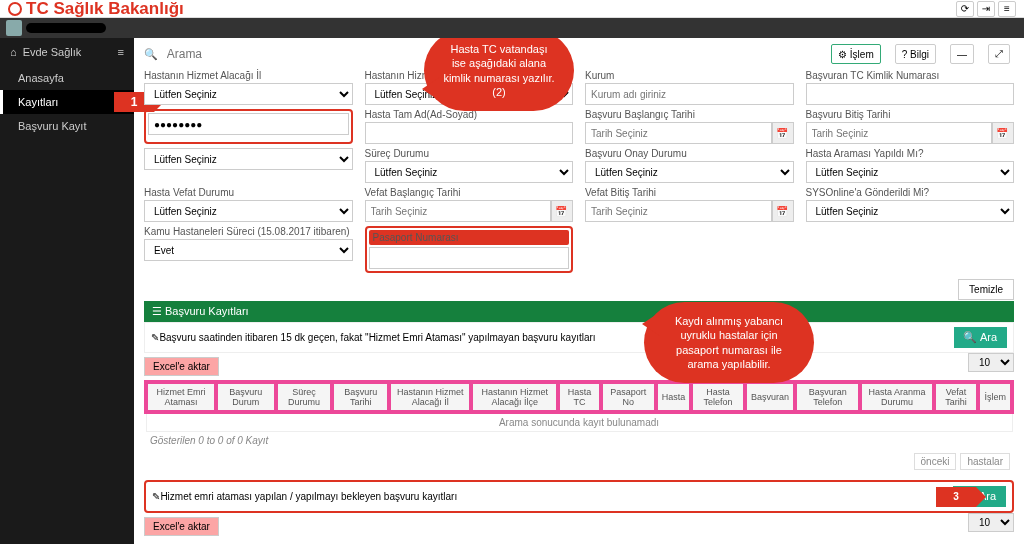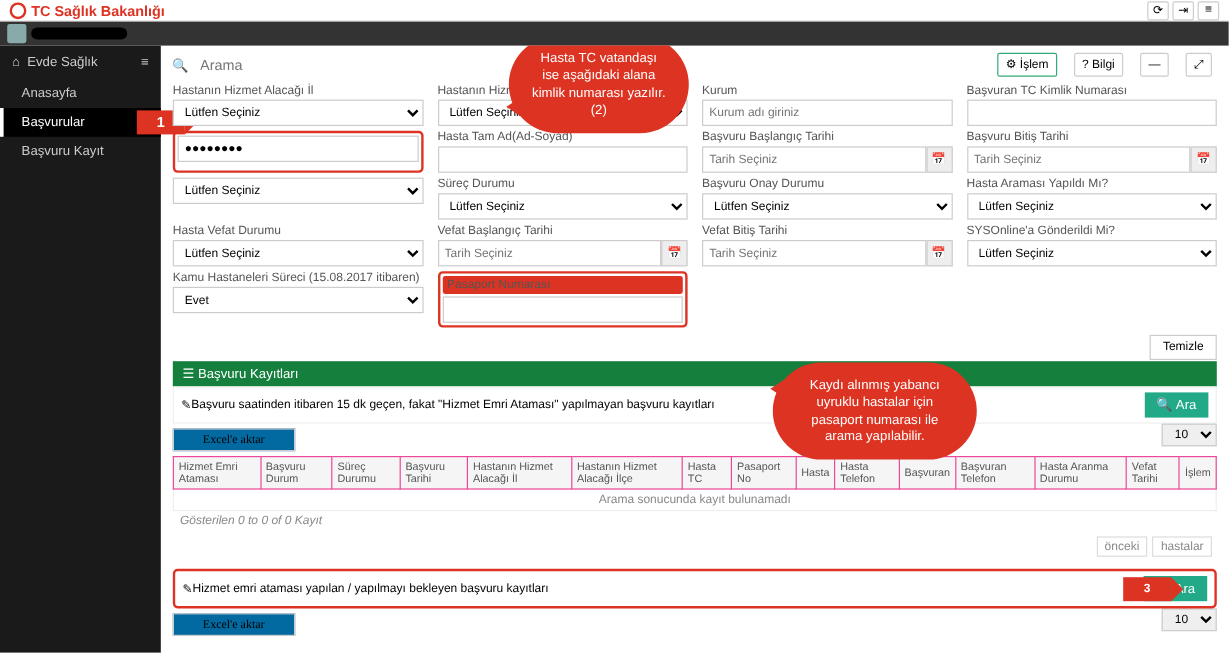--- a/index.html
+++ b/index.html
@@ -1,19 +1,19 @@
 <!DOCTYPE html>
 <html><head>
 <meta charset="utf-8">
 <style>
 * { box-sizing: border-box; margin: 0; padding: 0; font-family: Arial, sans-serif; }
 body { font-size: 11px; background: #fff; width: 1024px; height: 544px; overflow: hidden; }
 .header { height: 18px; background: #fff; border-bottom: 1px solid #ddd; display: flex; align-items: center; padding: 0 8px; }
 .header-logo { width: 14px; height: 14px; border-radius: 50%; border: 2px solid #d32; display: inline-block; margin-right: 4px; }
-.header-title { color: #d32; font-size: 12px; font-weight: bold; }
+.header-title { color: #d32; font-size: 17px; font-weight: bold; }
 .header-btns { margin-left: auto; display: flex; gap: 3px; }
 .header-btn { width: 18px; height: 16px; border: 1px solid #ccc; background: #fff; border-radius: 2px; font-size: 10px; cursor: pointer; }
 .userbar { height: 20px; background: #333; color: #fff; display: flex; align-items: center; padding: 0 6px; }
 .userbar .avatar { width: 16px; height: 16px; background: #8aa; border-radius: 2px; margin-right: 4px; }
 .userbar .redacted { width: 80px; height: 10px; background: #000; border-radius: 5px; }
 .layout { display: flex; height: 506px; }
 .sidebar { width: 134px; background: #1a1a1a; color: #ccc; }
 .side-title { padding: 8px 10px; font-size: 11px; display: flex; align-items: center; gap: 6px; }
 .side-item { padding: 6px 18px; font-size: 11px; cursor: pointer; position: relative; }
 .side-item.active { background: #000; color: #fff; border-left: 3px solid #fff; padding-left: 15px; }
@@ -39,23 +39,23 @@
 .callout::after { content: ""; position: absolute; width: 0; height: 0; }
 .callout1 { left: 280px; top: -40px; width: 150px; border-radius: 50px; }
 .callout1::after { left: -14px; bottom: 10px; border: 12px solid transparent; border-right: 18px solid #d32; }
 .callout2 { left: 500px; top: 232px; width: 170px; border-radius: 50px; }
 .callout2::after { left: -14px; top: 10px; border: 12px solid transparent; border-right: 18px solid #d32; }
 .clear-btn { float: right; margin-top: 6px; border: 1px solid #ccc; background: #fff; padding: 4px 10px; font-size: 10px; cursor: pointer; }
 .section-hdr { background: #15803d; color: #fff; padding: 4px 8px; font-size: 11px; margin-top: 28px; clear: both; }
 .sub-row { display: flex; align-items: center; padding: 4px 6px; font-size: 10px; border: 1px solid #eee; }
 .sub-row .txt { flex: 1; }
 .ara-btn { background: #2a8; color: #fff; border: none; padding: 4px 10px; font-size: 11px; cursor: pointer; }
-.excel-btn { border: 1px solid #ccc; padding: 3px 24px; font-size: 10px; background: #0369a1; cursor: pointer; margin: 4px 0; font-family: Liberation Serif, serif; }
+.excel-btn { border: 1px solid #ccc; padding: 3px 8px; font-size: 10px; background: #fca5a5; cursor: pointer; margin: 4px 0; }
 .tbl { width: 100%; border-collapse: collapse; font-size: 9px; }
-.tbl th { background: #f5f5f5; border: 1px solid #ec4899; padding: 3px 4px; text-align: left; font-weight: normal; color: #555; }
+.tbl th { background: #f5f5f5; border: 4px solid #ec4899; padding: 3px 4px; text-align: center; font-weight: normal; color: #555; }
 .tbl td { border: 1px solid #eee; padding: 3px 4px; }
 .empty-msg { text-align: center; padding: 6px; color: #888; font-size: 10px; margin-left: 20px; }
 .pager { display: flex; justify-content: flex-end; gap: 4px; padding: 4px; font-size: 10px; color: #888; }
 .pager span { border: 1px solid #ddd; padding: 2px 6px; }
 .count-info { font-style: italic; color: #888; font-size: 10px; padding: 3px 6px; }
 .arrow3 { position: absolute; right: 36px; width: 40px; height: 20px; background: #d32; color: #fff; display: flex; align-items: center; justify-content: center; font-weight: bold; }
 .arrow3::after { content: ""; position: absolute; left: 100%; border: 10px solid transparent; border-left: 10px solid #d32; }
 .page-size { float: right; border: 1px solid #ccc; padding: 2px 6px; font-size: 10px; }
 </style>
 </head>
@@ -78,21 +78,21 @@
 
 <div class="layout">
   <div class="sidebar">
     <div class="side-title">
       <span>⌂</span>
       <span>Evde Sağlık</span>
       <span style="margin-left:auto">≡</span>
     </div>
     <div class="side-item">Anasayfa</div>
     <div class="side-item active">
-      <span>Başvurular</span>
+      <span>Kayıtları</span>
       <div class="arrow-red">1</div>
     </div>
     <div class="side-item">Başvuru Kayıt</div>
   </div>
 
   <div class="main">
     <div class="searchbar">
       <span class="search-icon">🔍</span>
       <input placeholder="Arama" style="">
       <div class="panel-btns">

